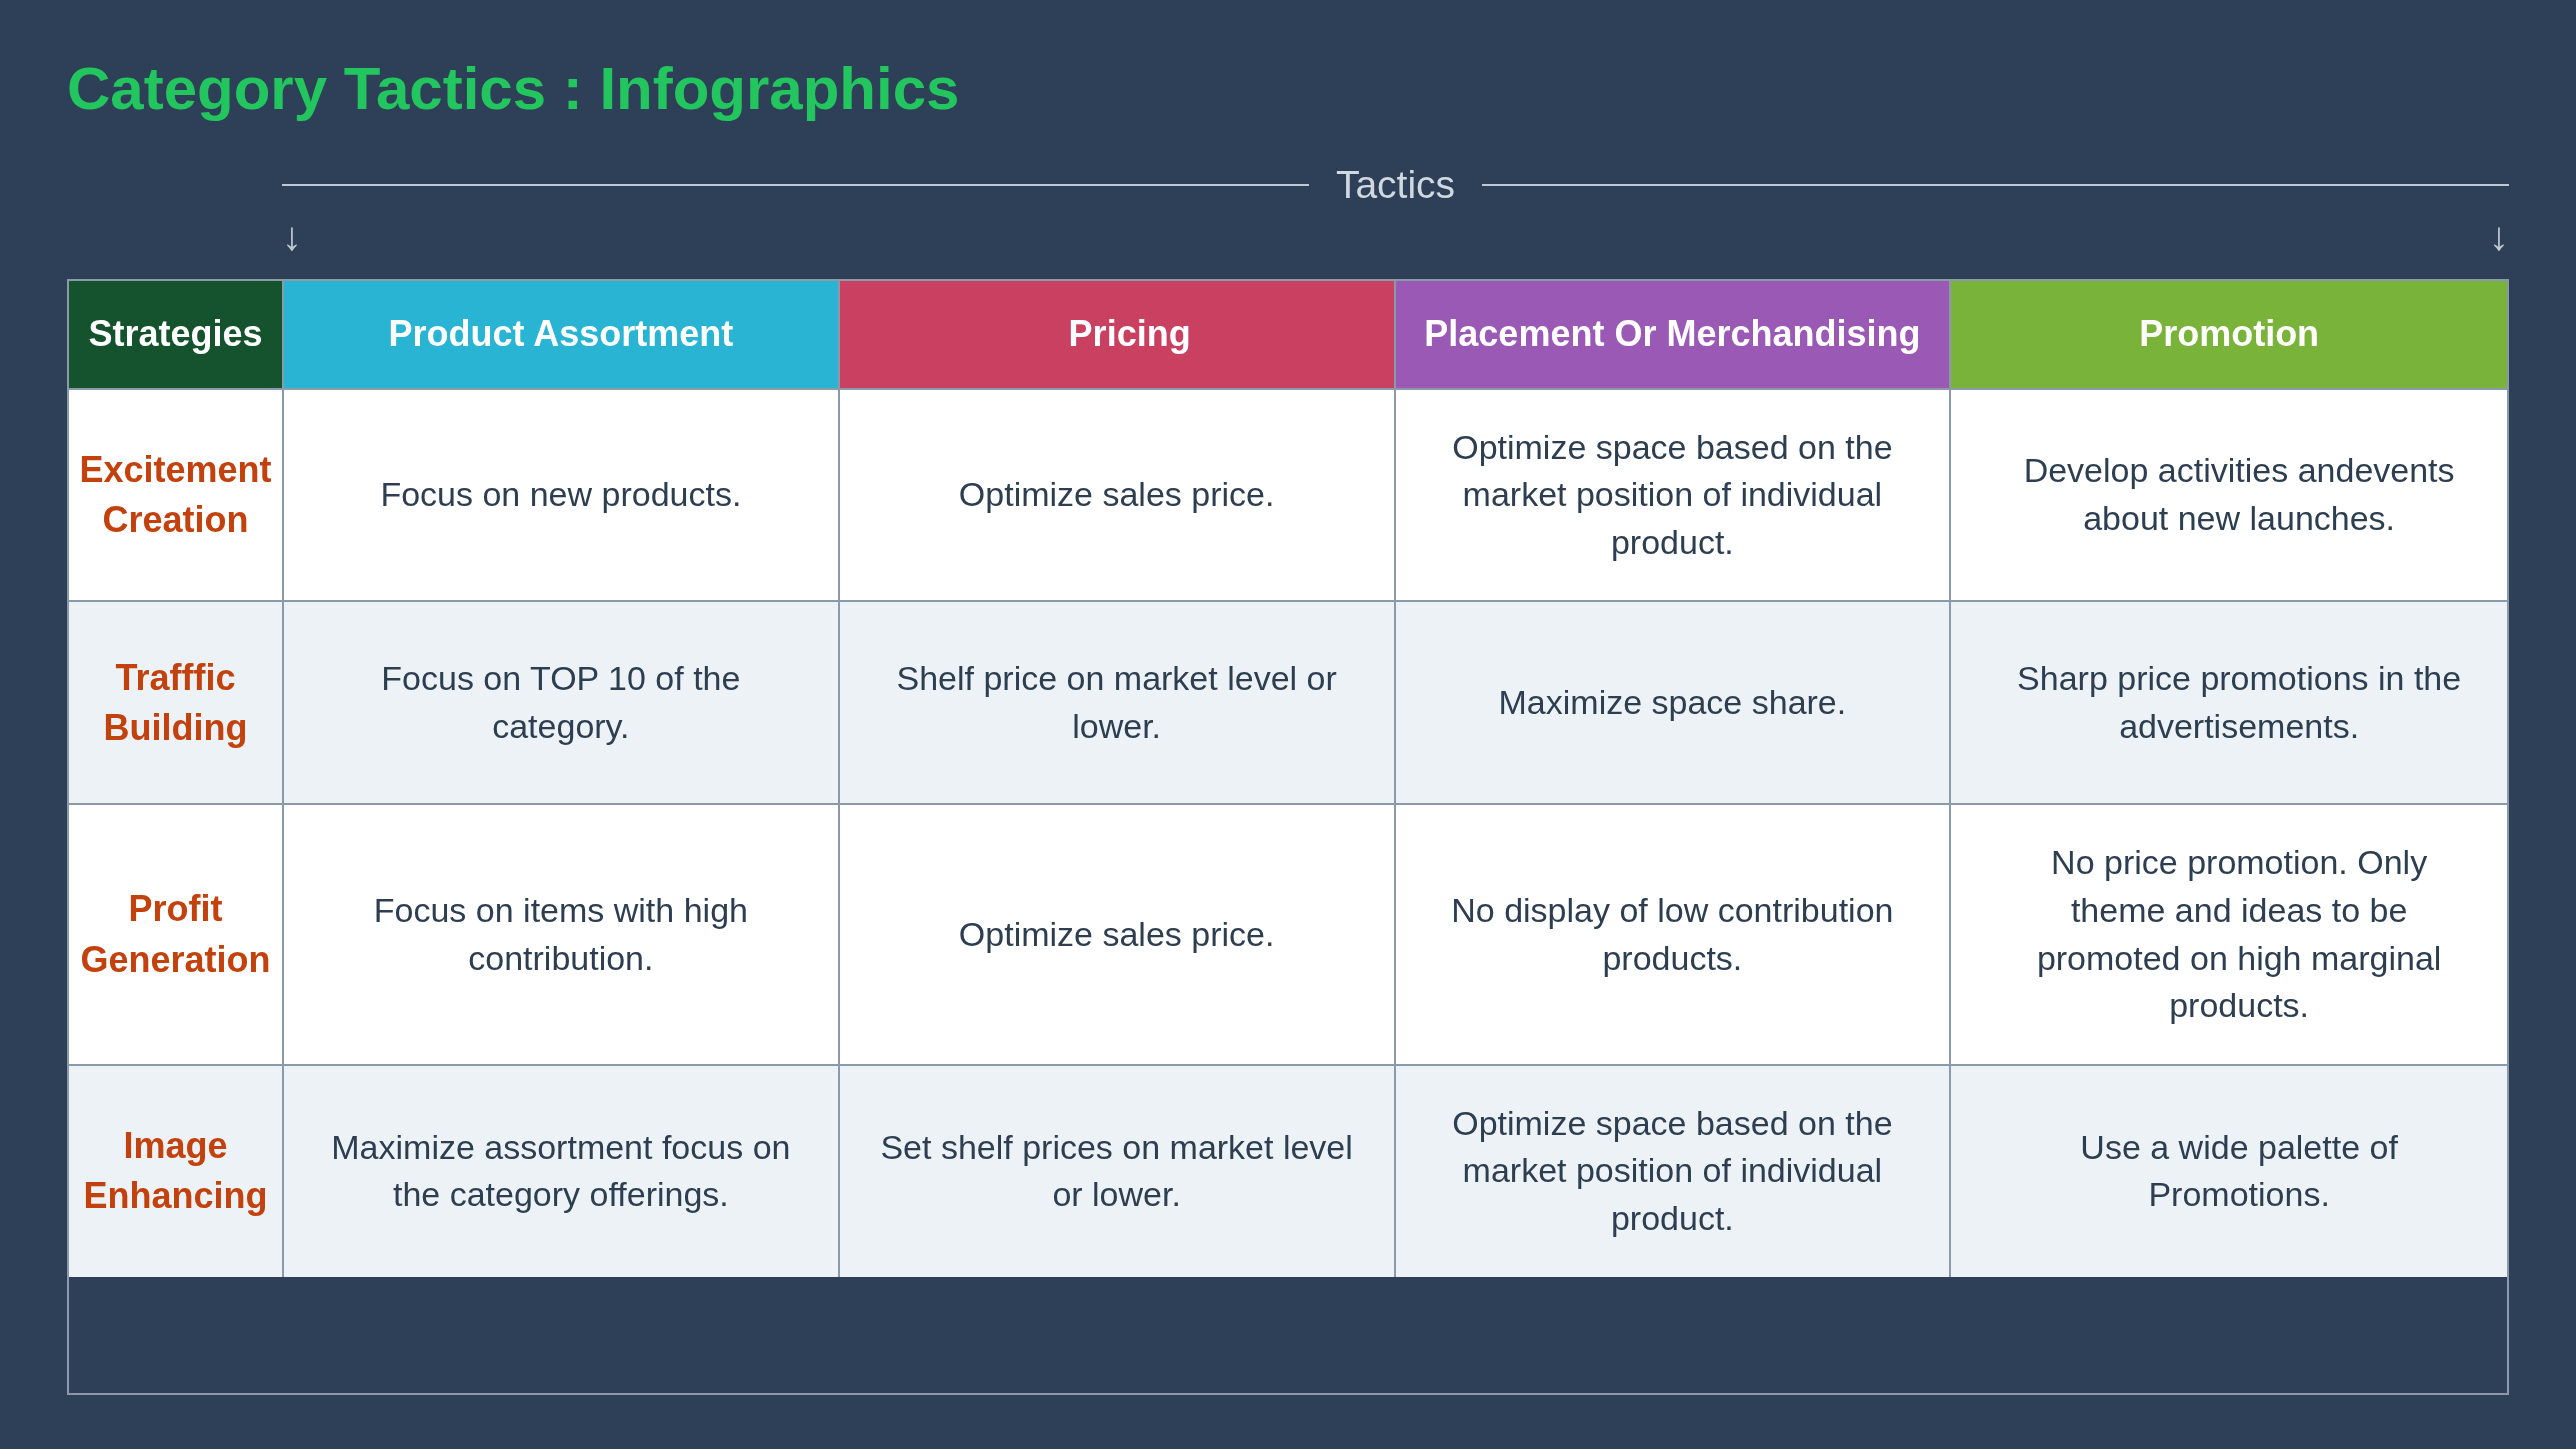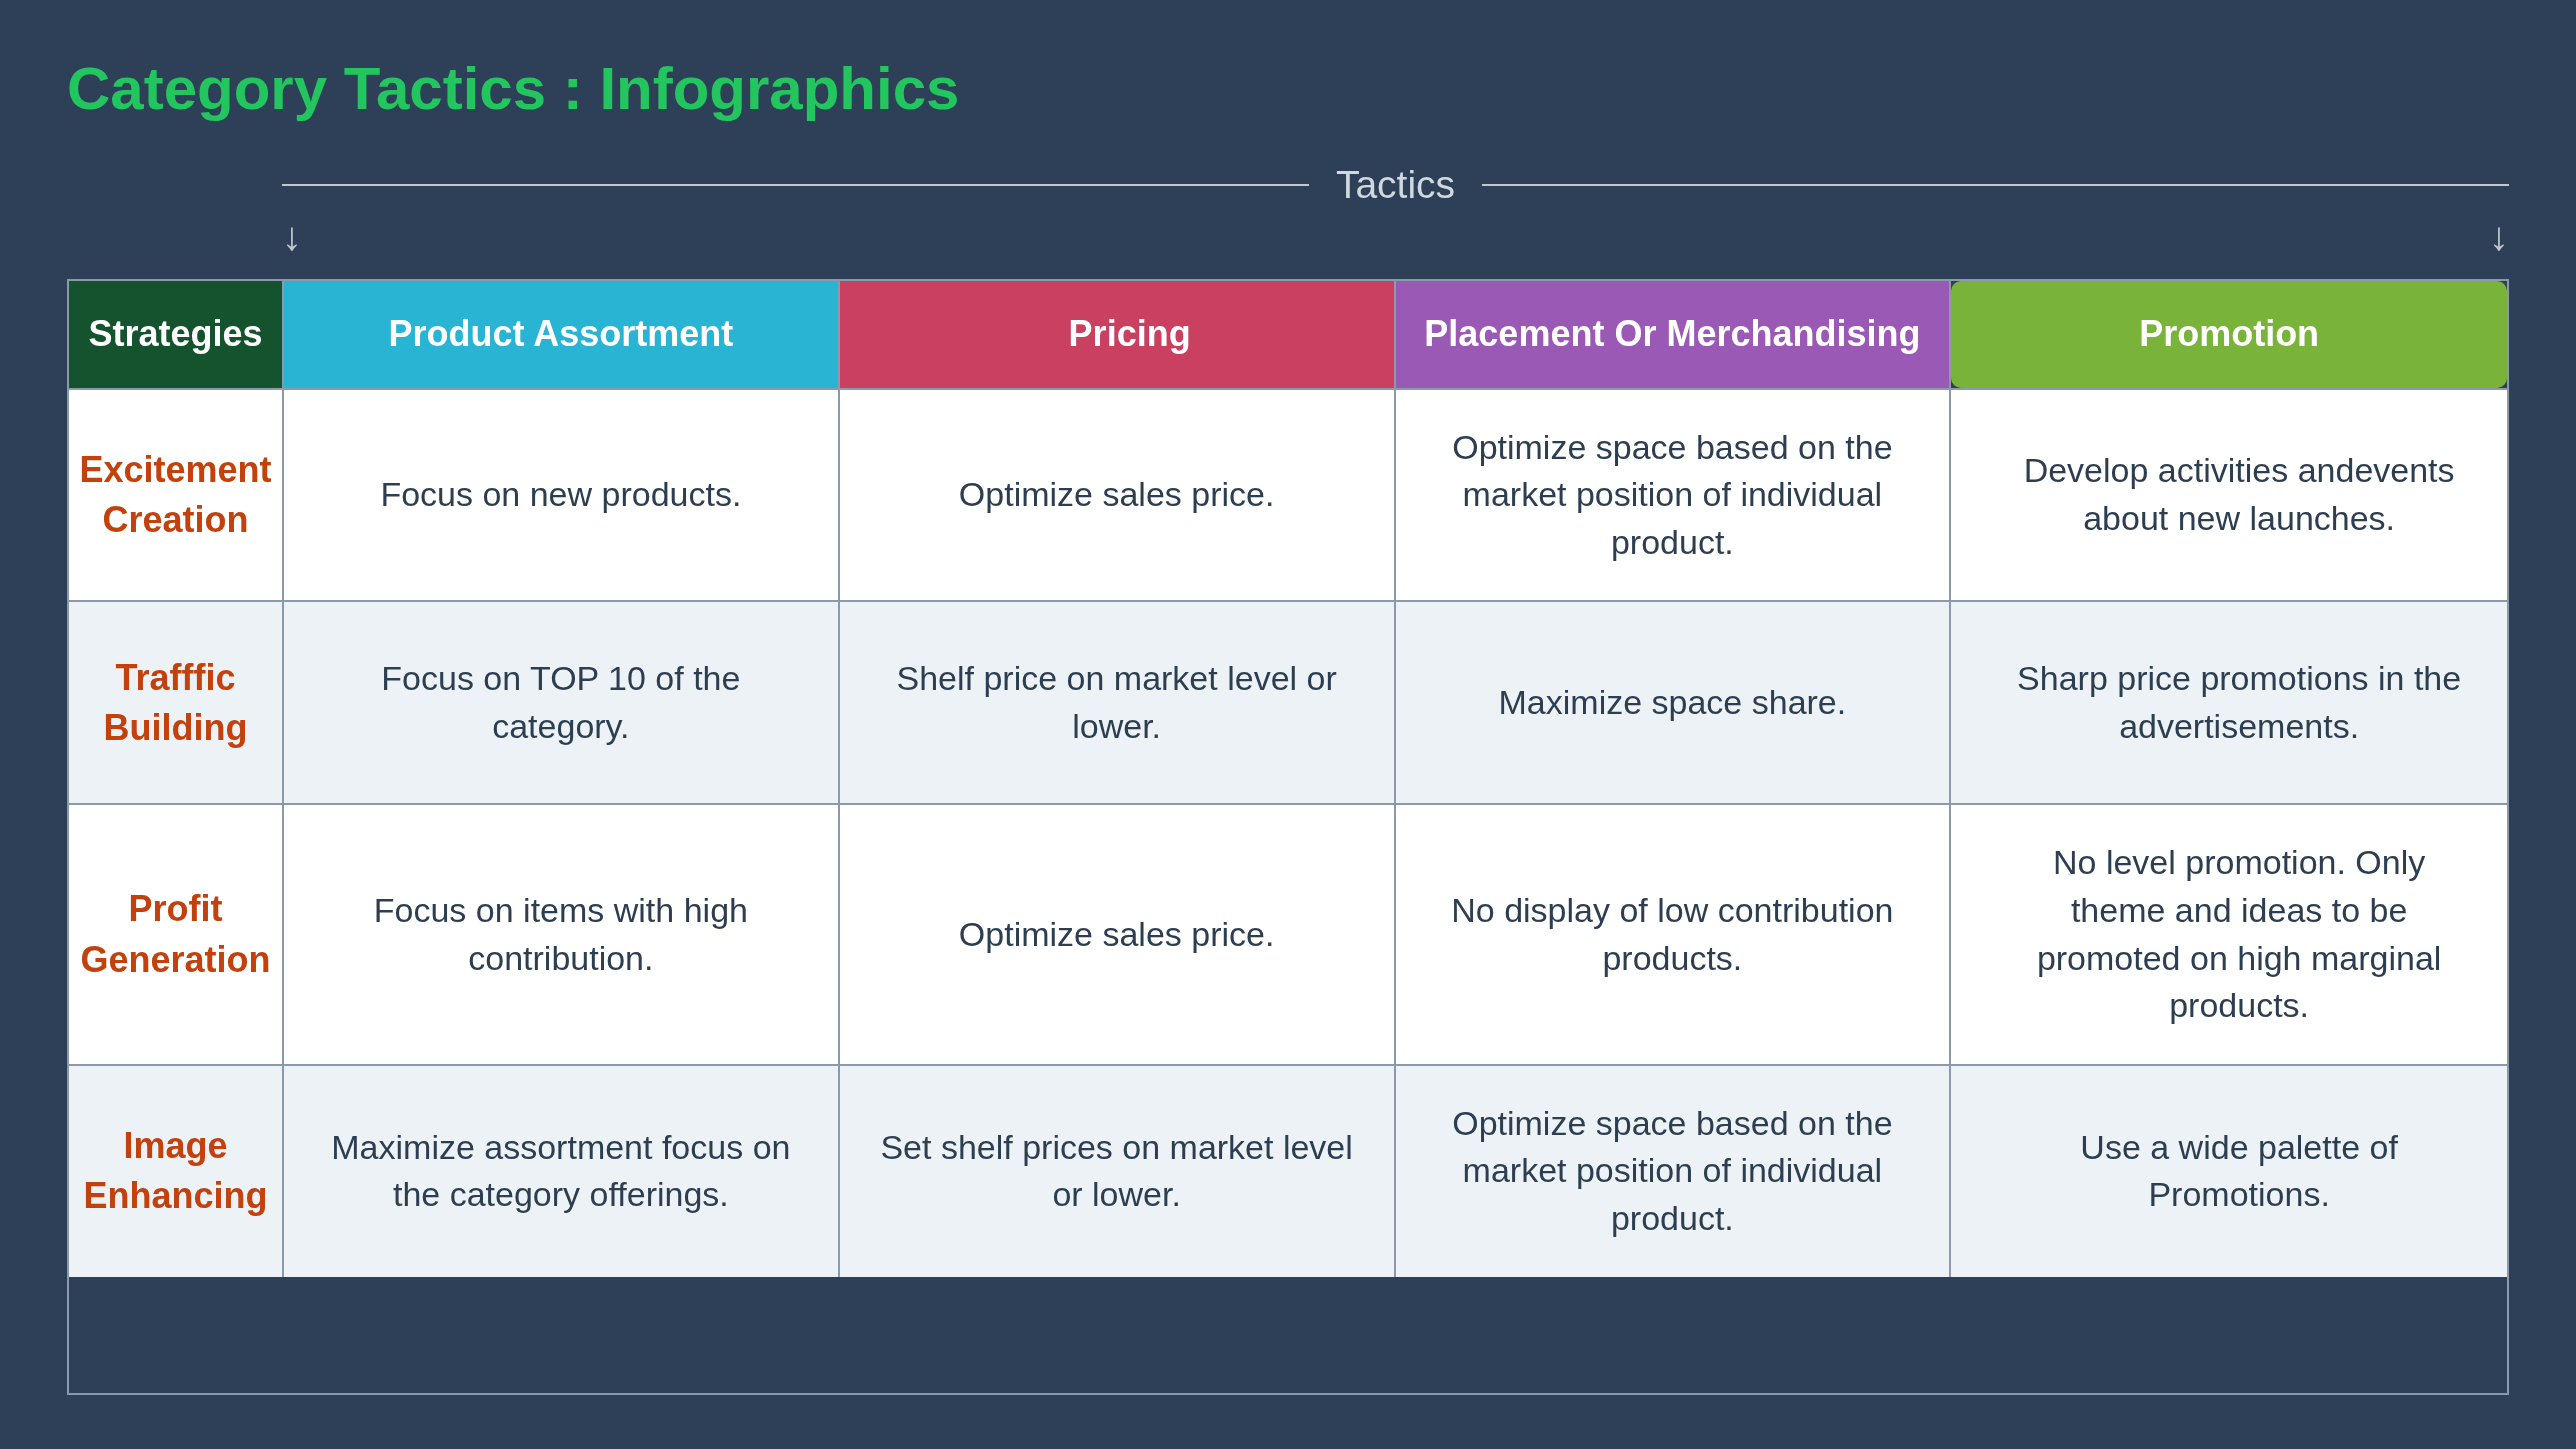--- a/index.html
+++ b/index.html
@@ -90,21 +90,20 @@
       color: #ffffff;
       display: flex;
       align-items: center;
       justify-content: center;
       min-height: 107px;
       border-right: 2px solid #8a9aaa;
     }
 
     .header-cell:last-child {
       border-right: none;
-      border-radius: 10px;
     }
 
     .header-strategies { background-color: #14532d; }
     .header-product    { background-color: #2ab4d4; }
     .header-pricing    { background-color: #c94060; padding-left: 46px; }
     .header-placement  { background-color: #9b59b6; }
     .header-promotion  { background-color: #7ab33a; }
 
     .table-body {
       display: flex;
@@ -189,21 +188,21 @@
       <div class="row-cell">Shelf price on market level or lower.</div>
       <div class="row-cell">Maximize space share.</div>
       <div class="row-cell">Sharp price promotions in the advertisements.</div>
     </div>
 
     <div class="table-row">
       <div class="row-cell strategy-name">Profit Generation</div>
       <div class="row-cell">Focus on items with high contribution.</div>
       <div class="row-cell">Optimize sales price.</div>
       <div class="row-cell">No display of low contribution products.</div>
-      <div class="row-cell">No level promotion. Only theme and ideas to be promoted on high marginal products.</div>
+      <div class="row-cell">No price promotion. Only theme and ideas to be promoted on high marginal products.</div>
     </div>
 
     <div class="table-row">
       <div class="row-cell strategy-name">Image Enhancing</div>
       <div class="row-cell">Maximize assortment focus on the category offerings.</div>
       <div class="row-cell">Set shelf prices on market level or lower.</div>
       <div class="row-cell">Optimize space based on the market position of individual product.</div>
       <div class="row-cell">Use a wide palette of Promotions.</div>
     </div>
   </div>

